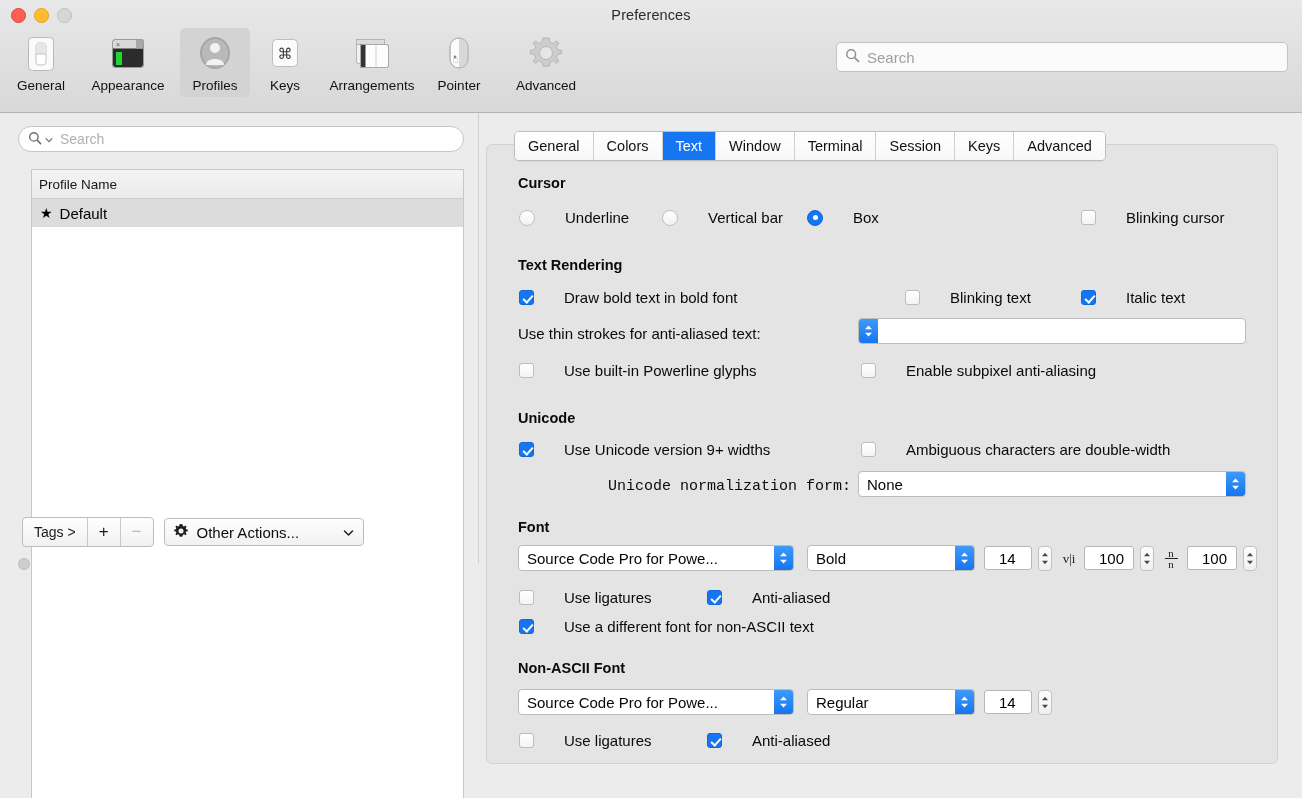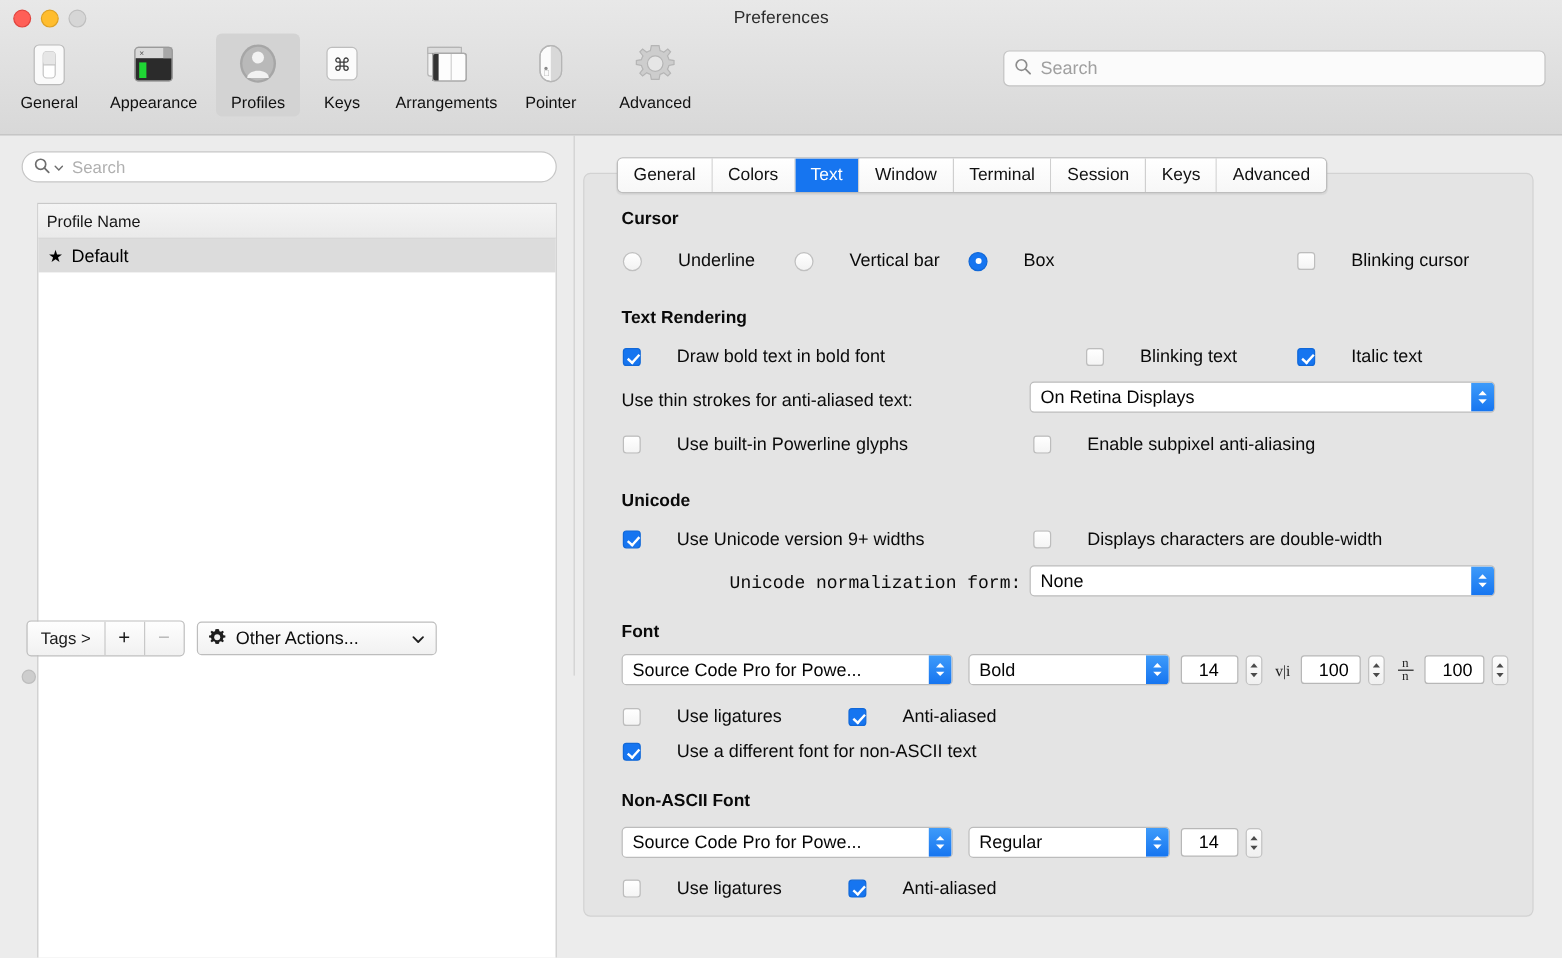--- a/index.html
+++ b/index.html
@@ -682,21 +682,20 @@
         <span class="checkbox"></span>
         <span class="ctl-label">Blinking text</span>
       </div>
       <div class="ctl" style="left:594px; top:144px;">
         <span class="checkbox on"></span>
         <span class="ctl-label">Italic text</span>
       </div>
 
       <div class="lbl" style="left:31px; top:180px;">Use thin strokes for anti-aliased text:</div>
       <div class="popup" style="left:371px; top:173px; width:388px;">
-        <span class="pu-text">On Retina Displays</span>
         <span class="pu-arrows">
           <svg width="9" height="5" viewBox="0 0 9 5">
               <path d="M4.5 .6 L8 4.3 L1 4.3 Z" fill="#fff"></path>
             </svg>
           <svg width="9" height="5" viewBox="0 0 9 5">
               <path d="M4.5 4.4 L1 .7 L8 .7 Z" fill="#fff"></path>
             </svg>
         </span>
       </div>
 
@@ -710,21 +709,21 @@
       </div>
 
       <div class="sec-title" style="left:31px; top:265px;">Unicode</div>
 
       <div class="ctl" style="left:32px; top:296px;">
         <span class="checkbox on"></span>
         <span class="ctl-label">Use Unicode version 9+ widths</span>
       </div>
       <div class="ctl" style="left:374px; top:296px;">
         <span class="checkbox"></span>
-        <span class="ctl-label">Displays characters are double-width</span>
+        <span class="ctl-label">Ambiguous characters are double-width</span>
       </div>
 
       <div class="lbl" style="left:121px; top:333px;font-family:Liberation Mono, monospace;">Unicode normalization form:</div>
       <div class="popup" style="left:371px; top:326px; width:388px;">
         <span class="pu-text">None</span>
         <span class="pu-arrows">
           <svg width="9" height="5" viewBox="0 0 9 5">
               <path d="M4.5 .6 L8 4.3 L1 4.3 Z" fill="#fff"></path>
             </svg>
           <svg width="9" height="5" viewBox="0 0 9 5">

